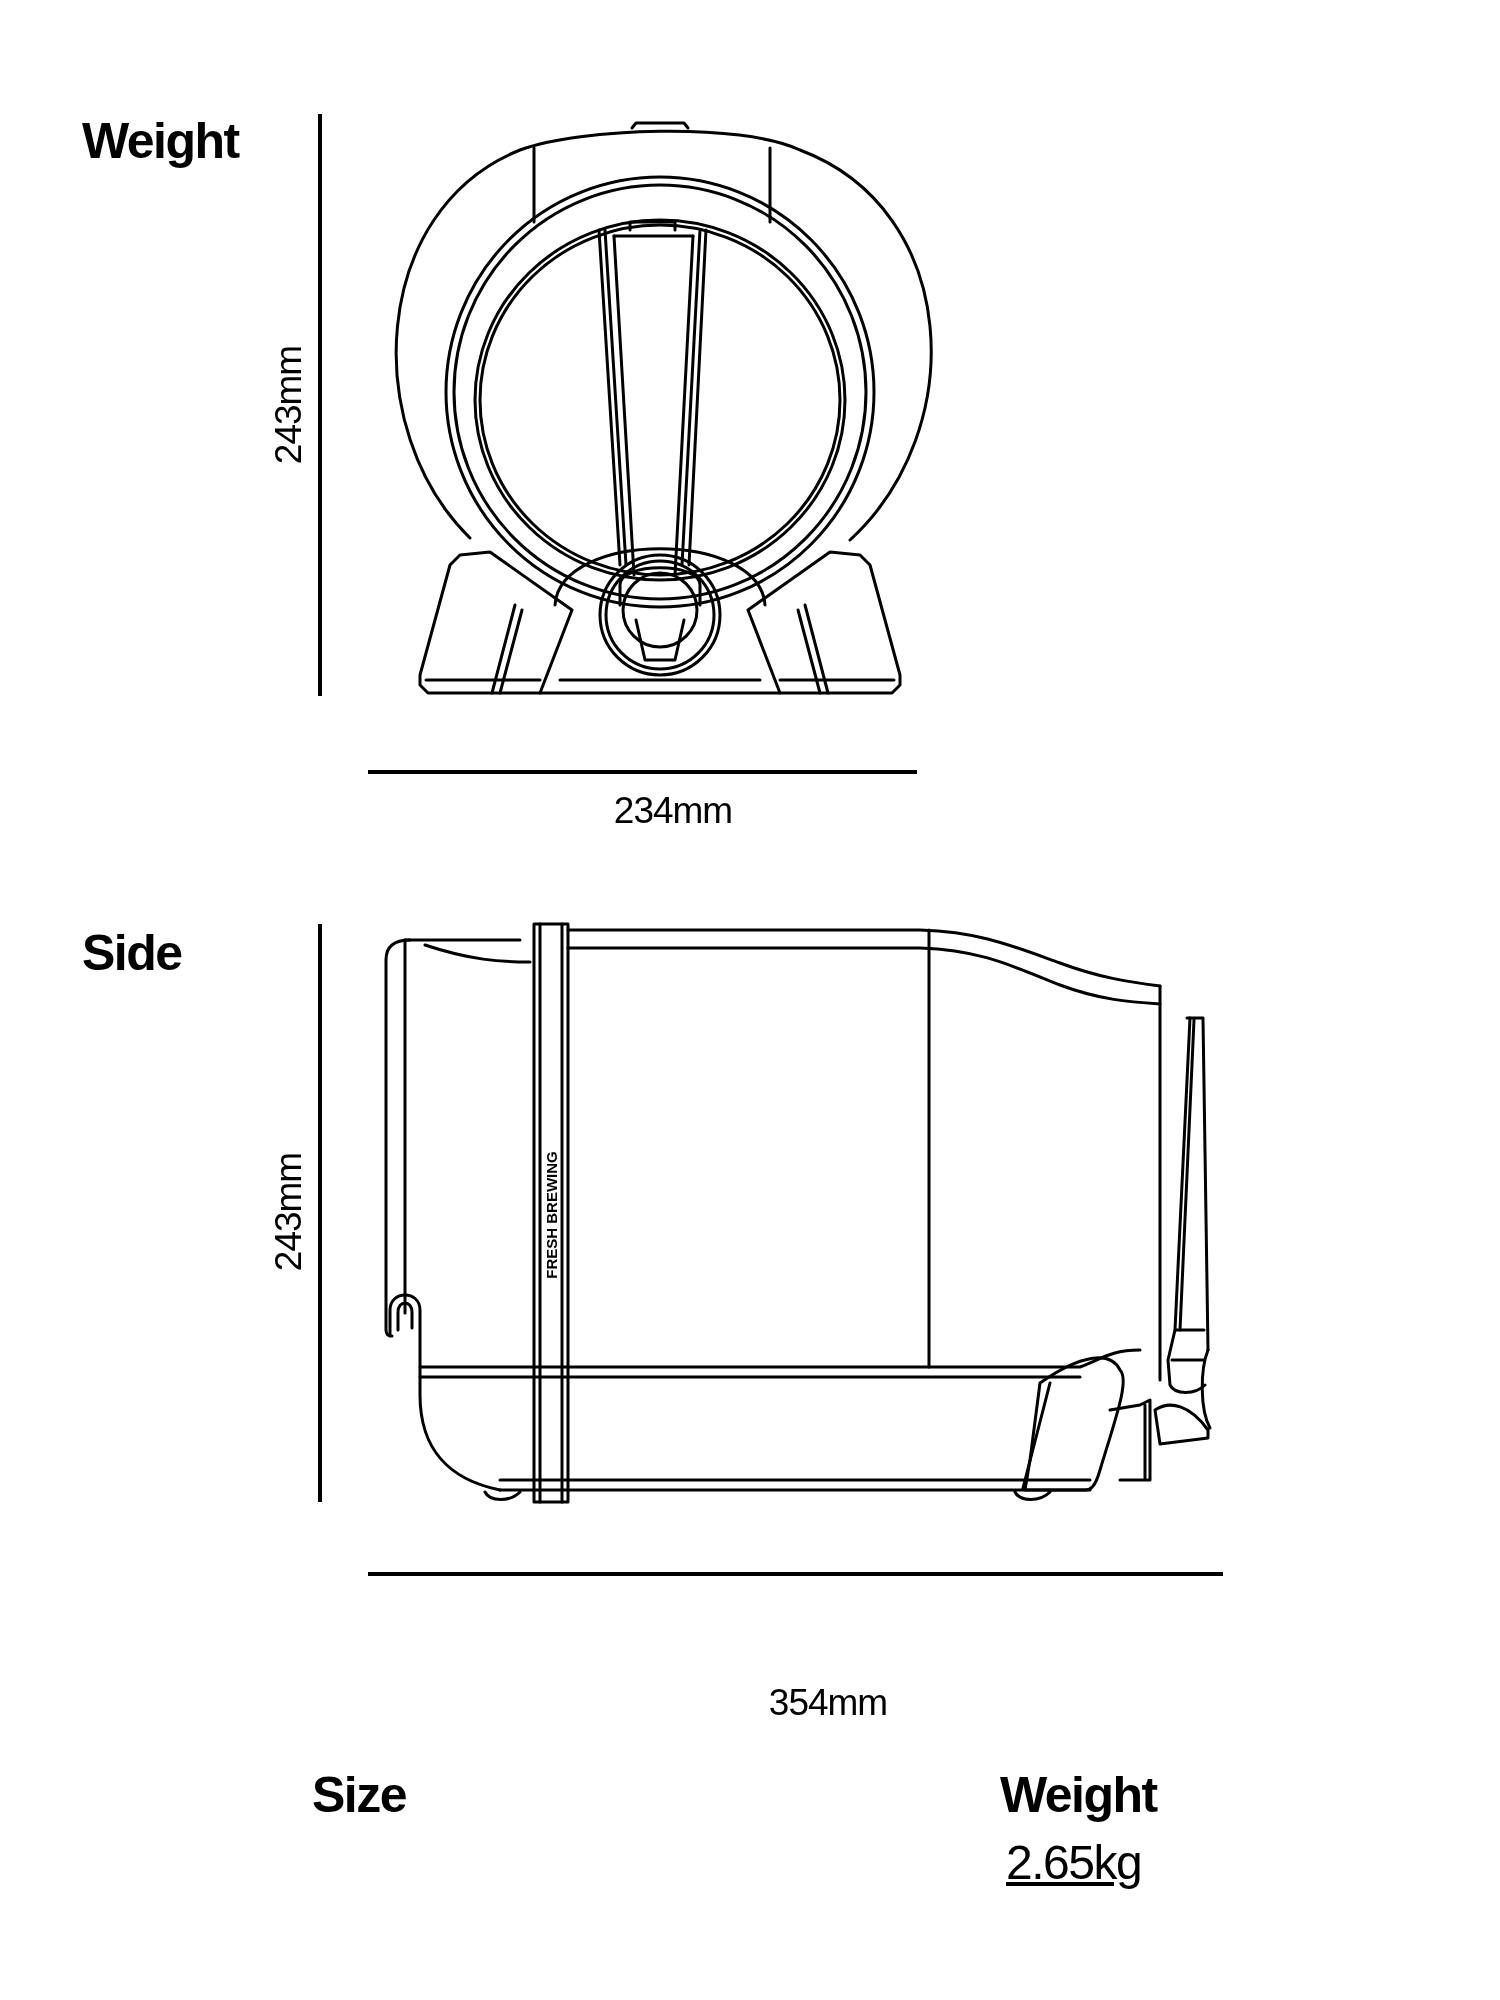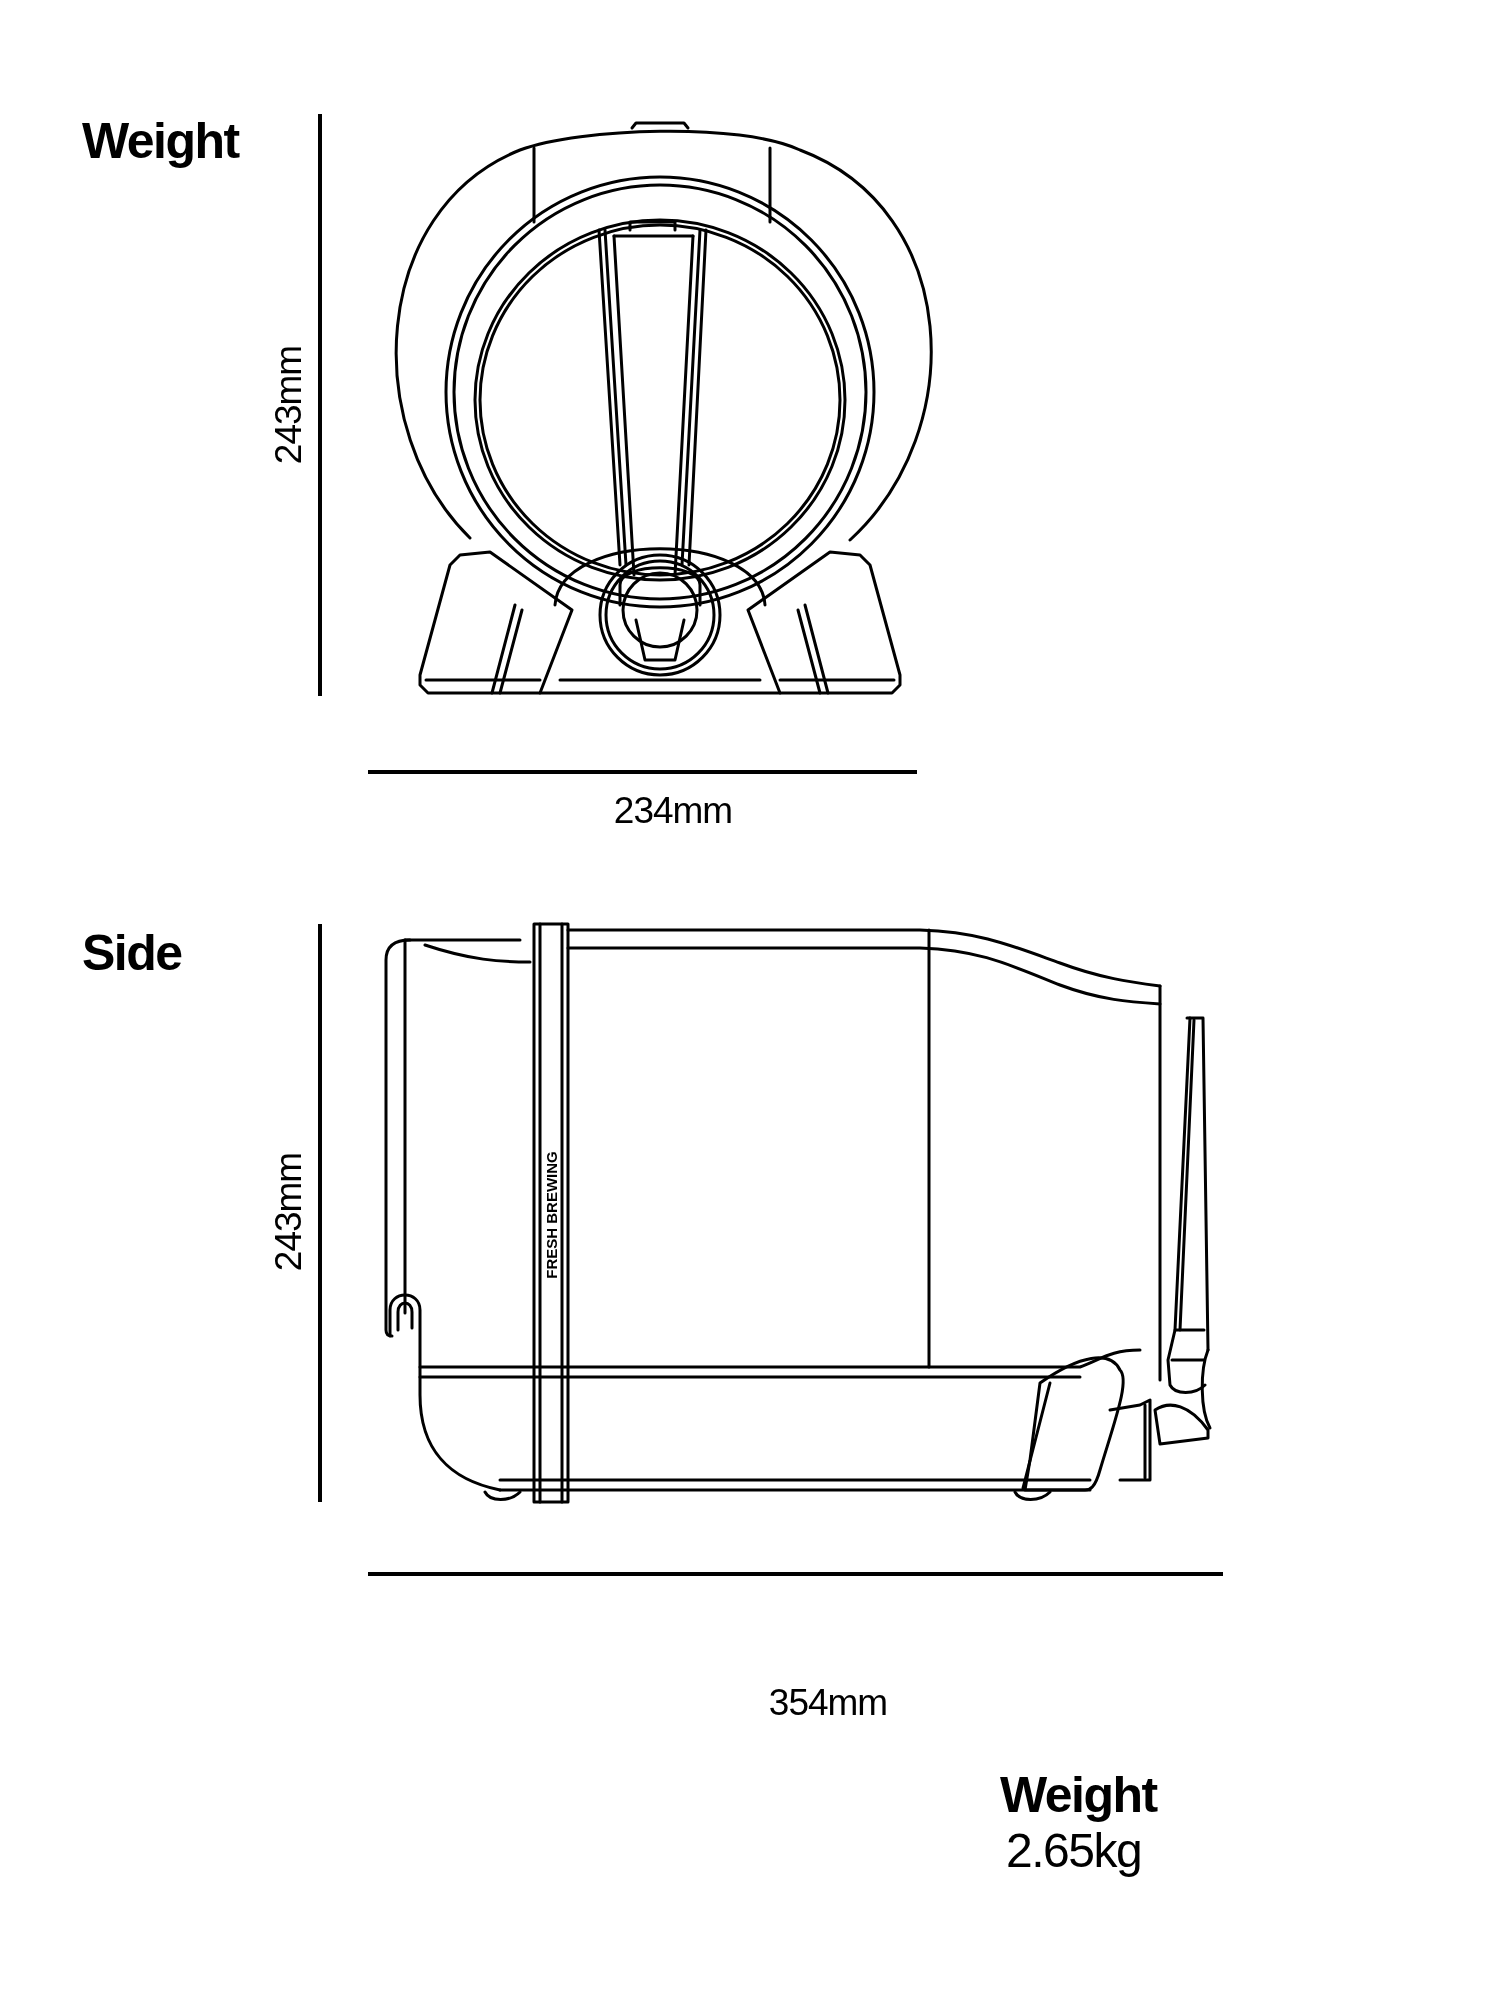--- a/index.html
+++ b/index.html
@@ -122,18 +122,19 @@
   <path d="M1208 1350 C 1200 1370, 1200 1410, 1210 1428"></path>
   <path d="M1155 1410 C 1170 1400, 1190 1405, 1208 1430 L1208 1438 L1160 1444 Z"></path>
 
   <text x="0" y="0" font-size="15" transform="translate(557,1215) rotate(-90)" text-anchor="middle">FRESH BREWING</text>
 </svg>
 
 <div class="dim-h" style="left:368px; top:1572px; width:855px;"></div>
 <div class="dim-text center" style="left:796px; top:1684px;">354mm</div>
 
 <div class="abs" style="left:312px; top:1770px;">
+  <div class="spec-heading">Size</div>
 </div>
 
 <div class="abs" style="left:1000px; top:1770px;">
   <div class="spec-heading">Weight</div>
-  <div class="spec-value" style="padding-left:6px;">2.65kg</div>
+  <div class="spec-value" style="margin-top:12px; padding-left:6px;text-decoration:underline;">2.65kg</div>
 </div>
 
 </body></html>

